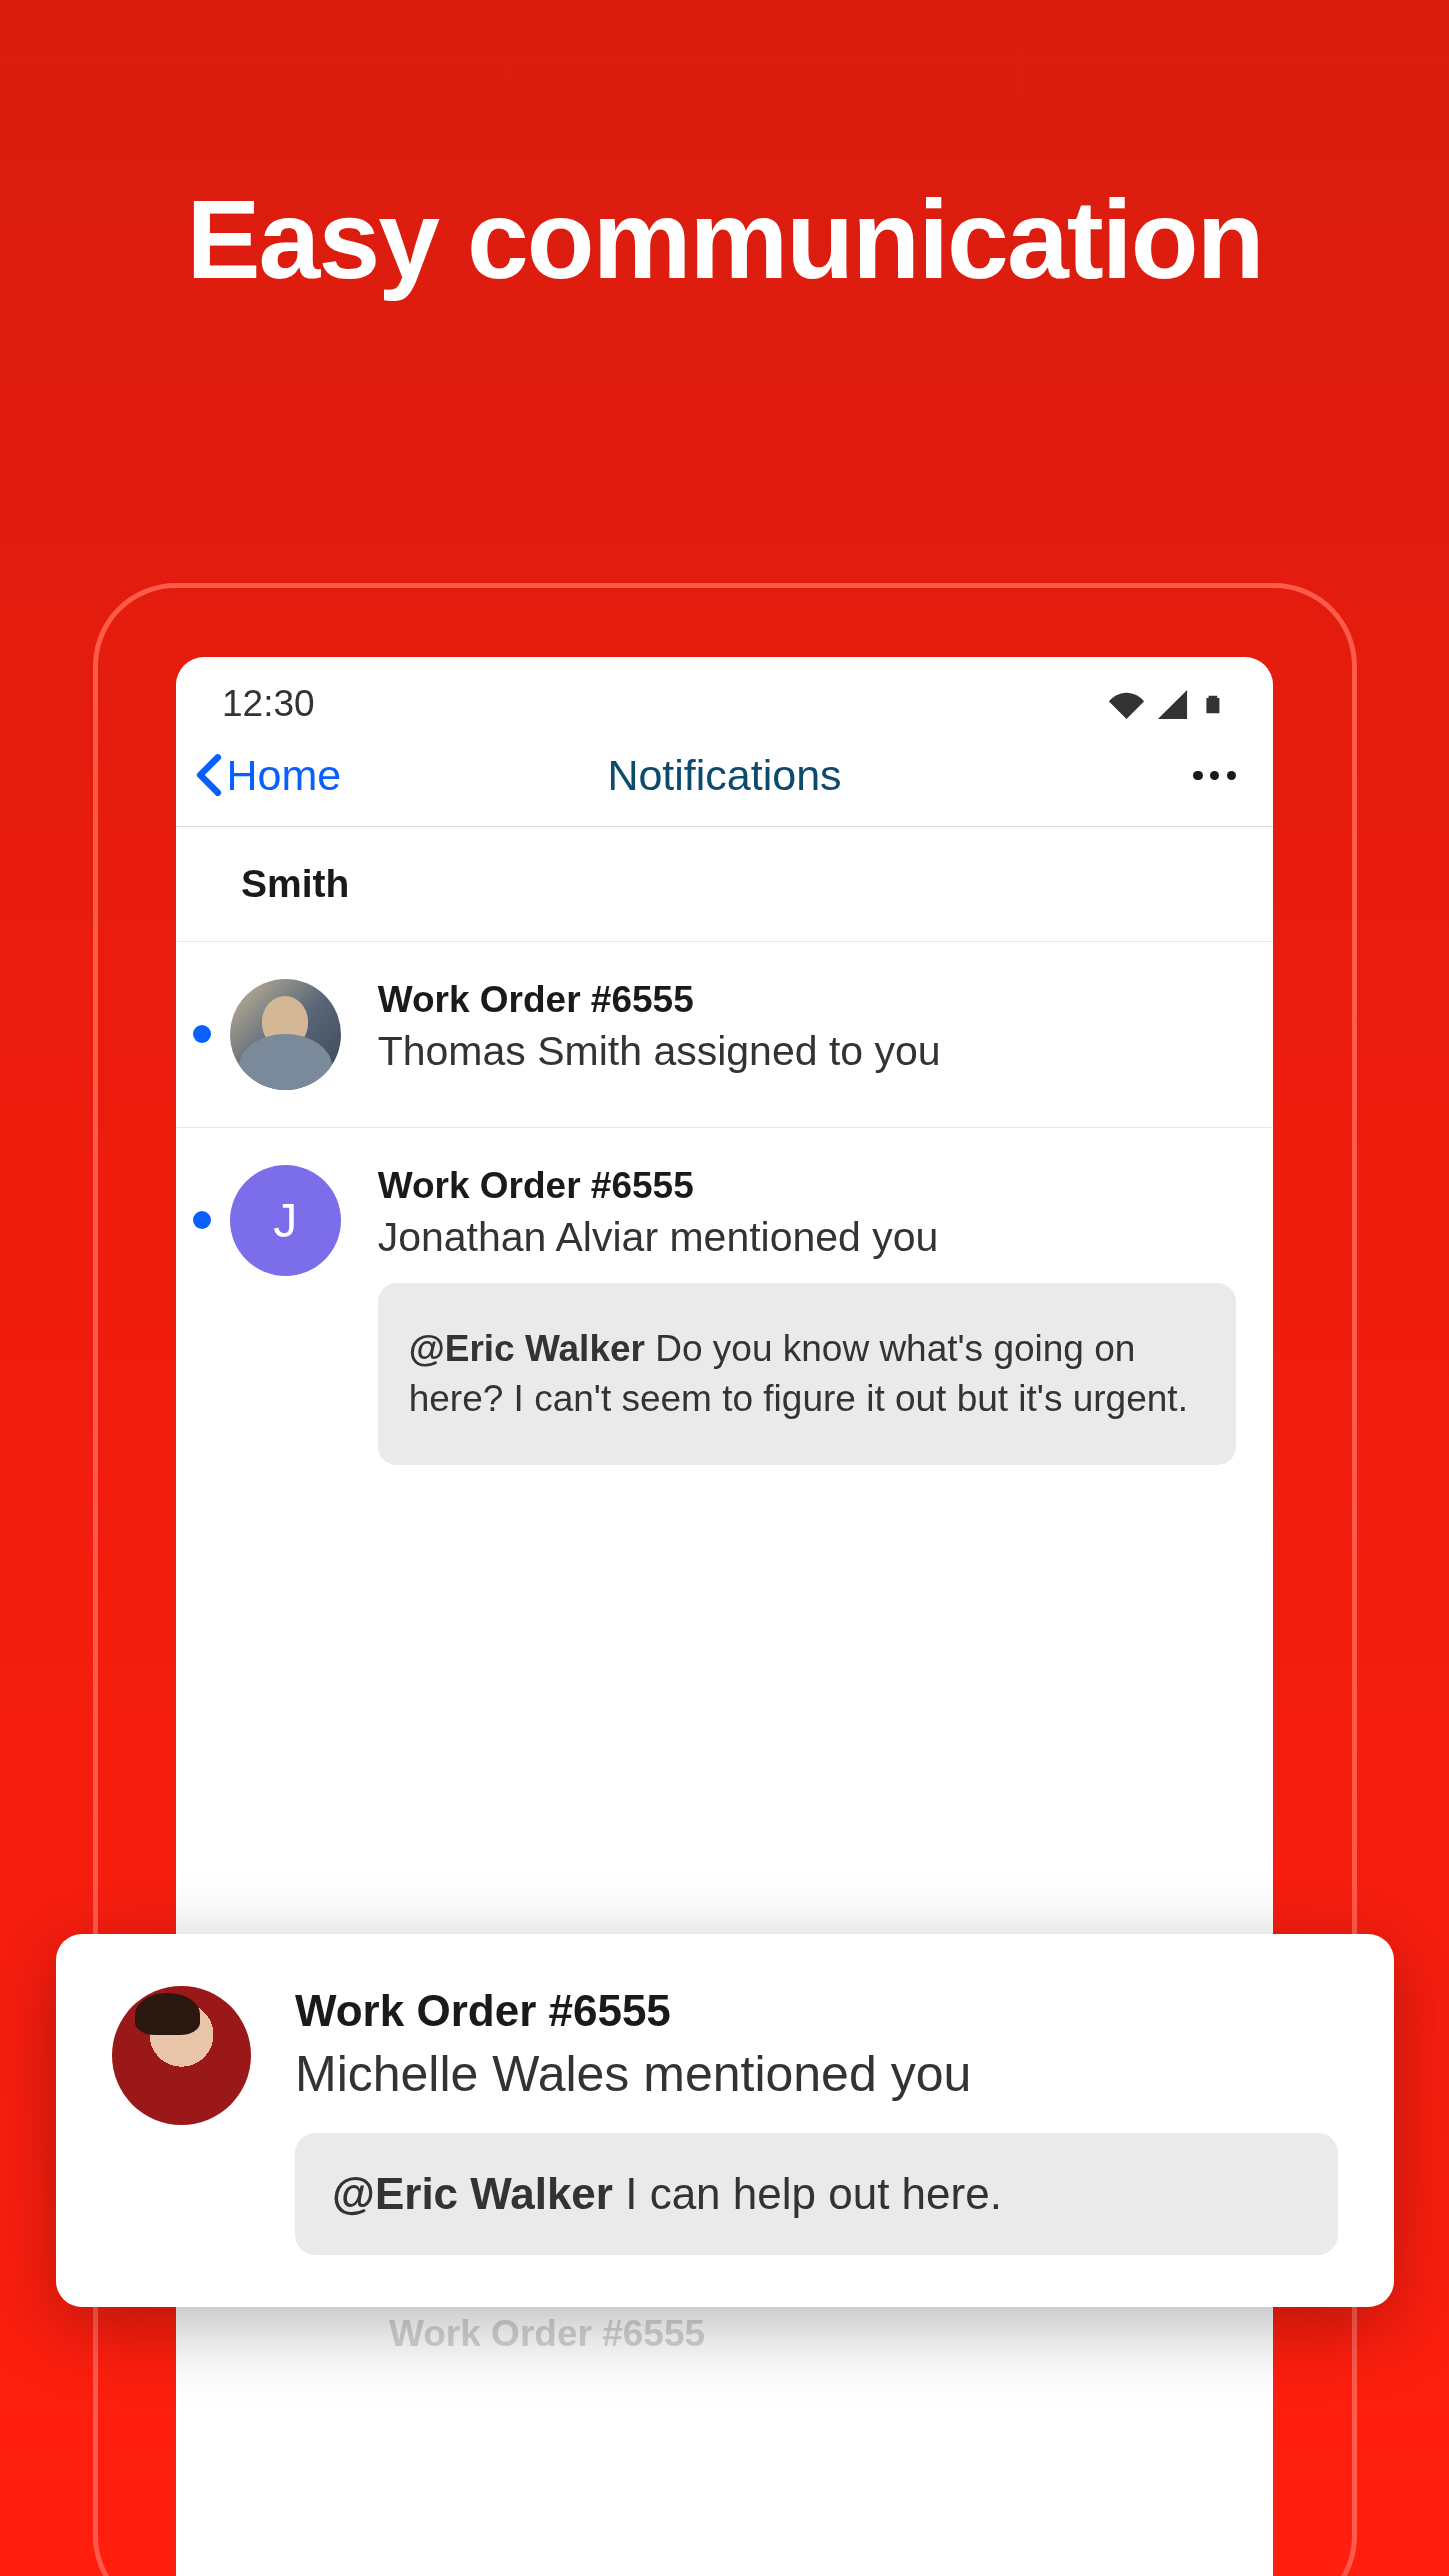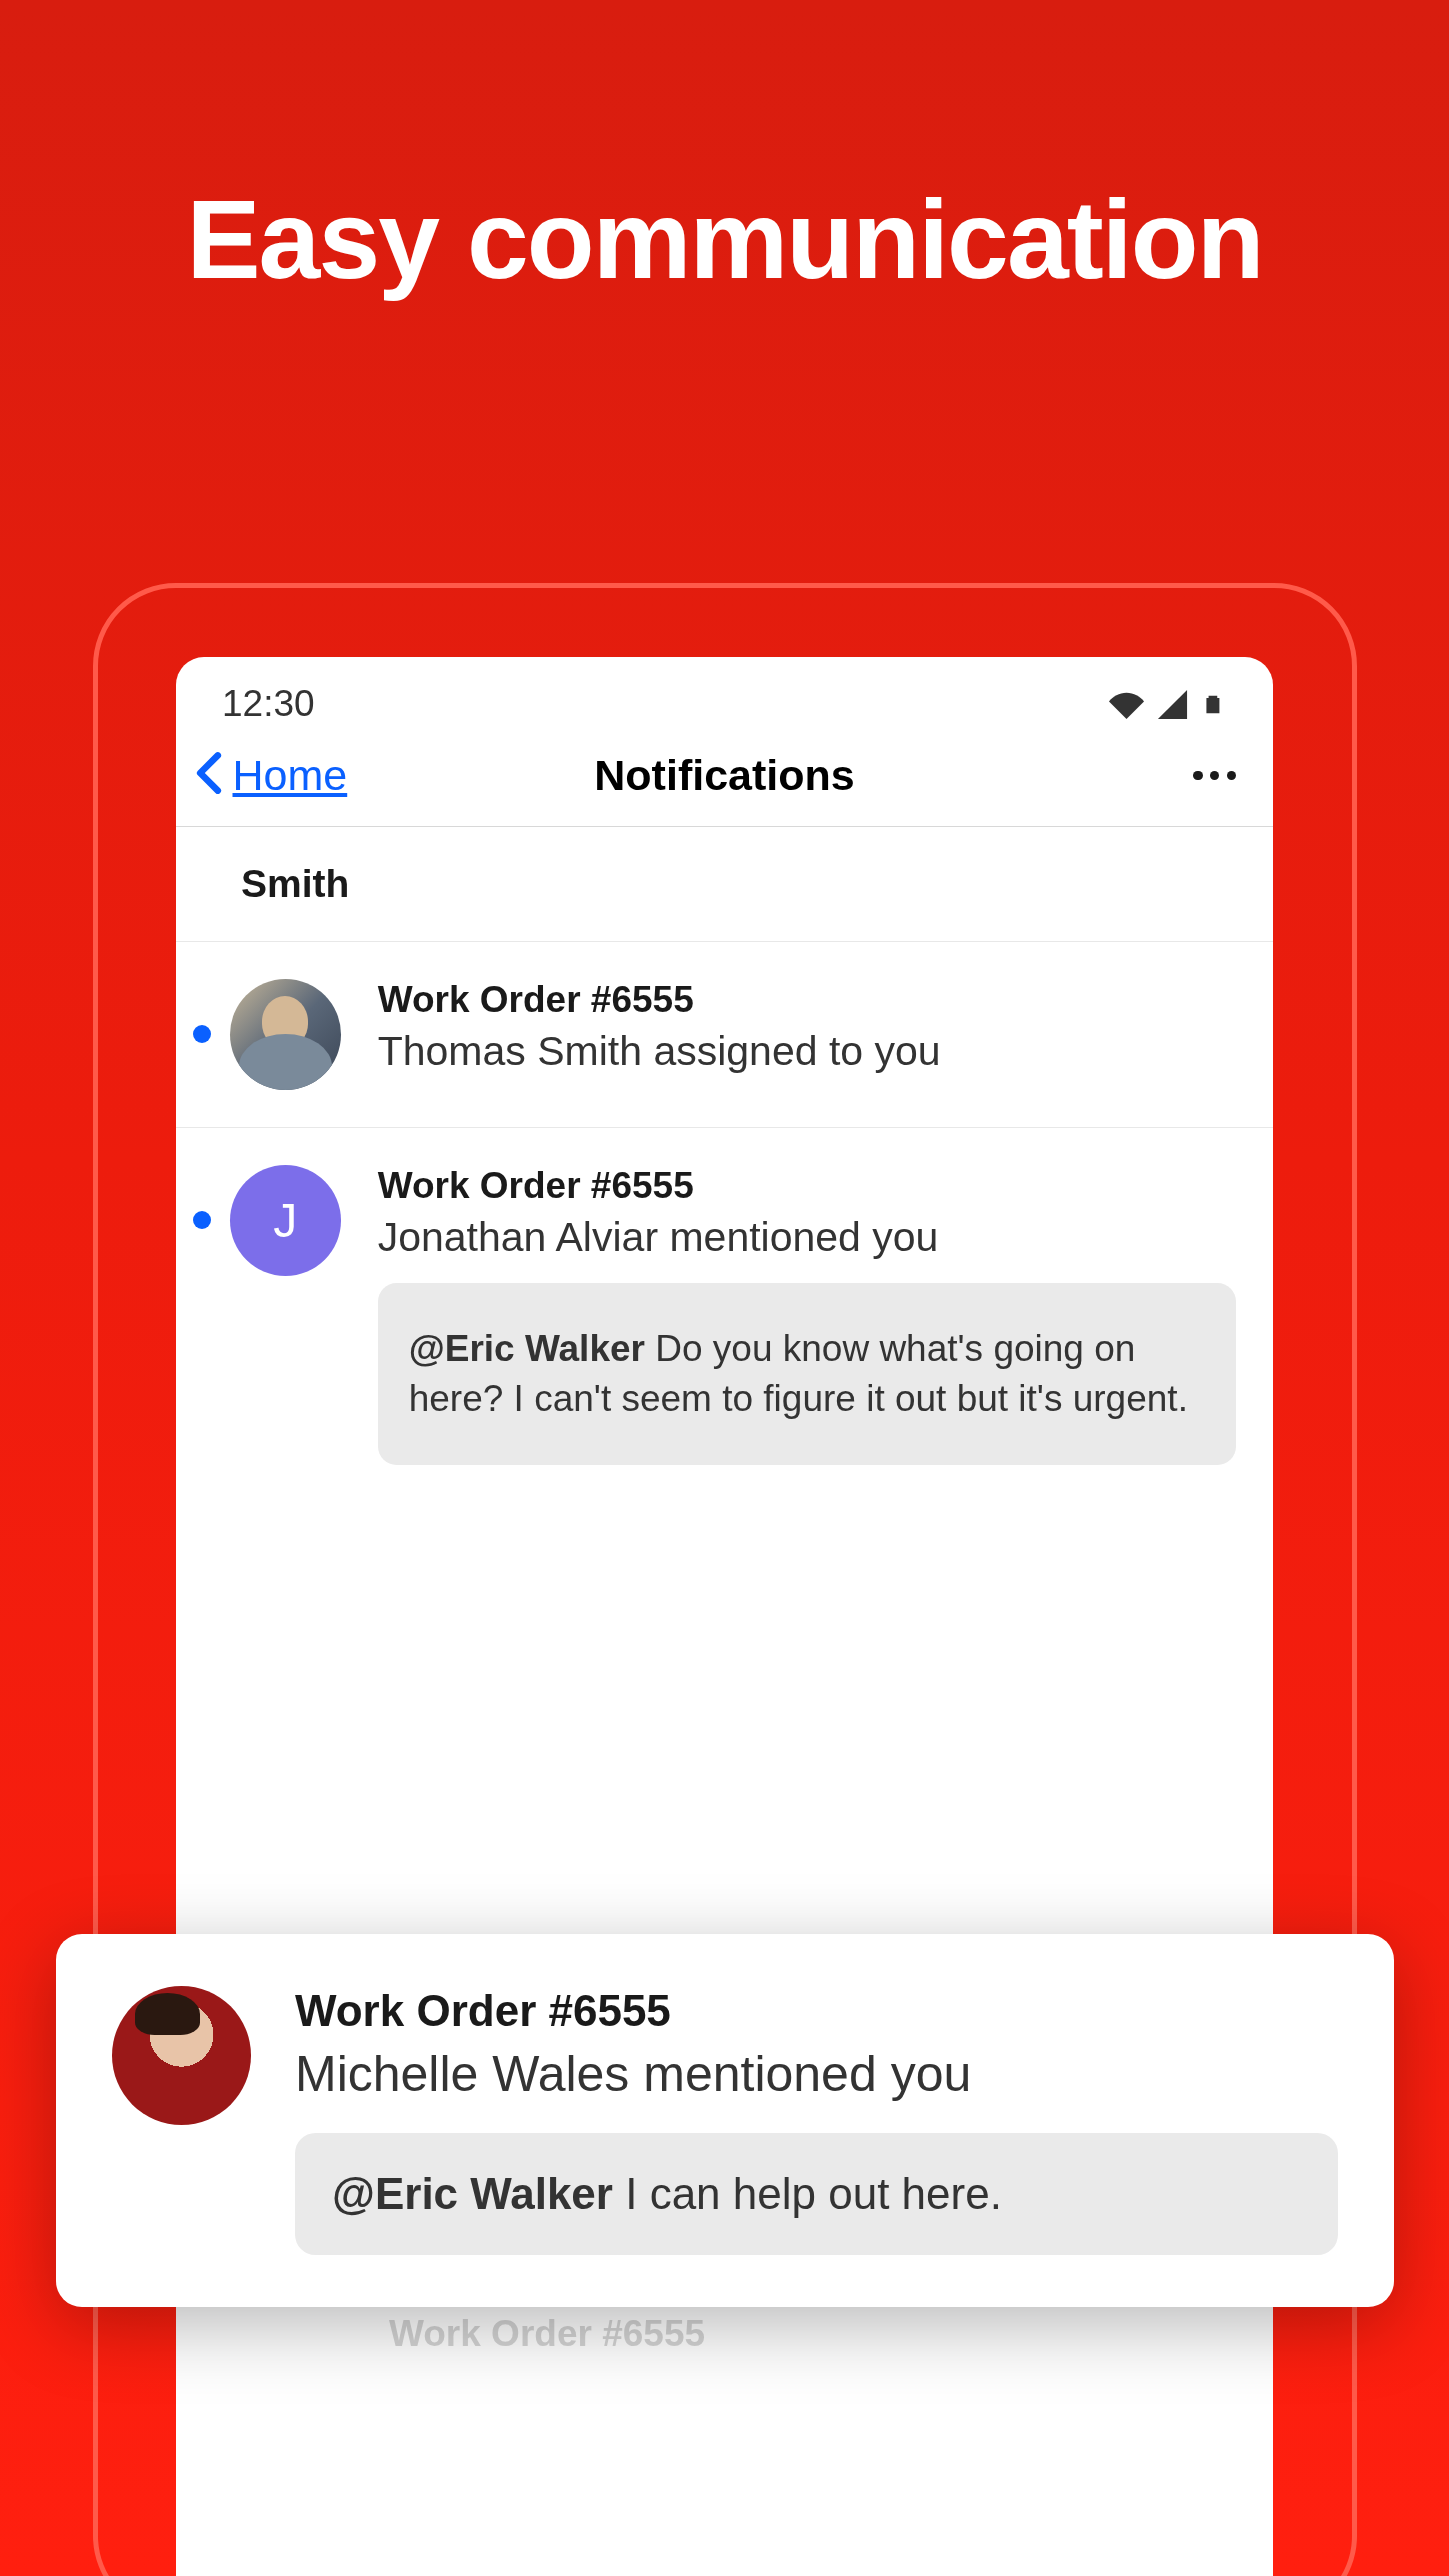--- a/index.html
+++ b/index.html
@@ -58,31 +58,30 @@
     .icon-svg { width: 35px; height: 35px; fill: #333; }
     .navbar {
       display: flex;
       justify-content: space-between;
       align-items: center;
       padding: 16.7px 37px 26px 18.5px;
       border-bottom: 0.9px solid #d8d8d8;
     }
     .back-btn {
       display: flex;
-      align-items: flex-start;
-      gap: 10px;
+      align-items: center;
+      gap: 4px;
       color: #0a60ff;
       font-size: 43px;
-      text-decoration: underline;
     }
     .back-chevron { width: 28px; height: 44px; }
     .nav-title {
       font-size: 43px;
-      color: #000000;
-      font-weight: 700;
+      color: #0c4a6e;
+      font-weight: 400;
       position: absolute;
       left: 50%;
       transform: translateX(-50%);
     }
     .more-dots { display: flex; gap: 7.4px; }
     .more-dots .dot { width: 9.3px; height: 9.3px; background: #1a1a1a; border-radius: 50%; }
     .section-label {
       font-size: 39px;
       font-weight: 700;
       color: #1a1a1a;

